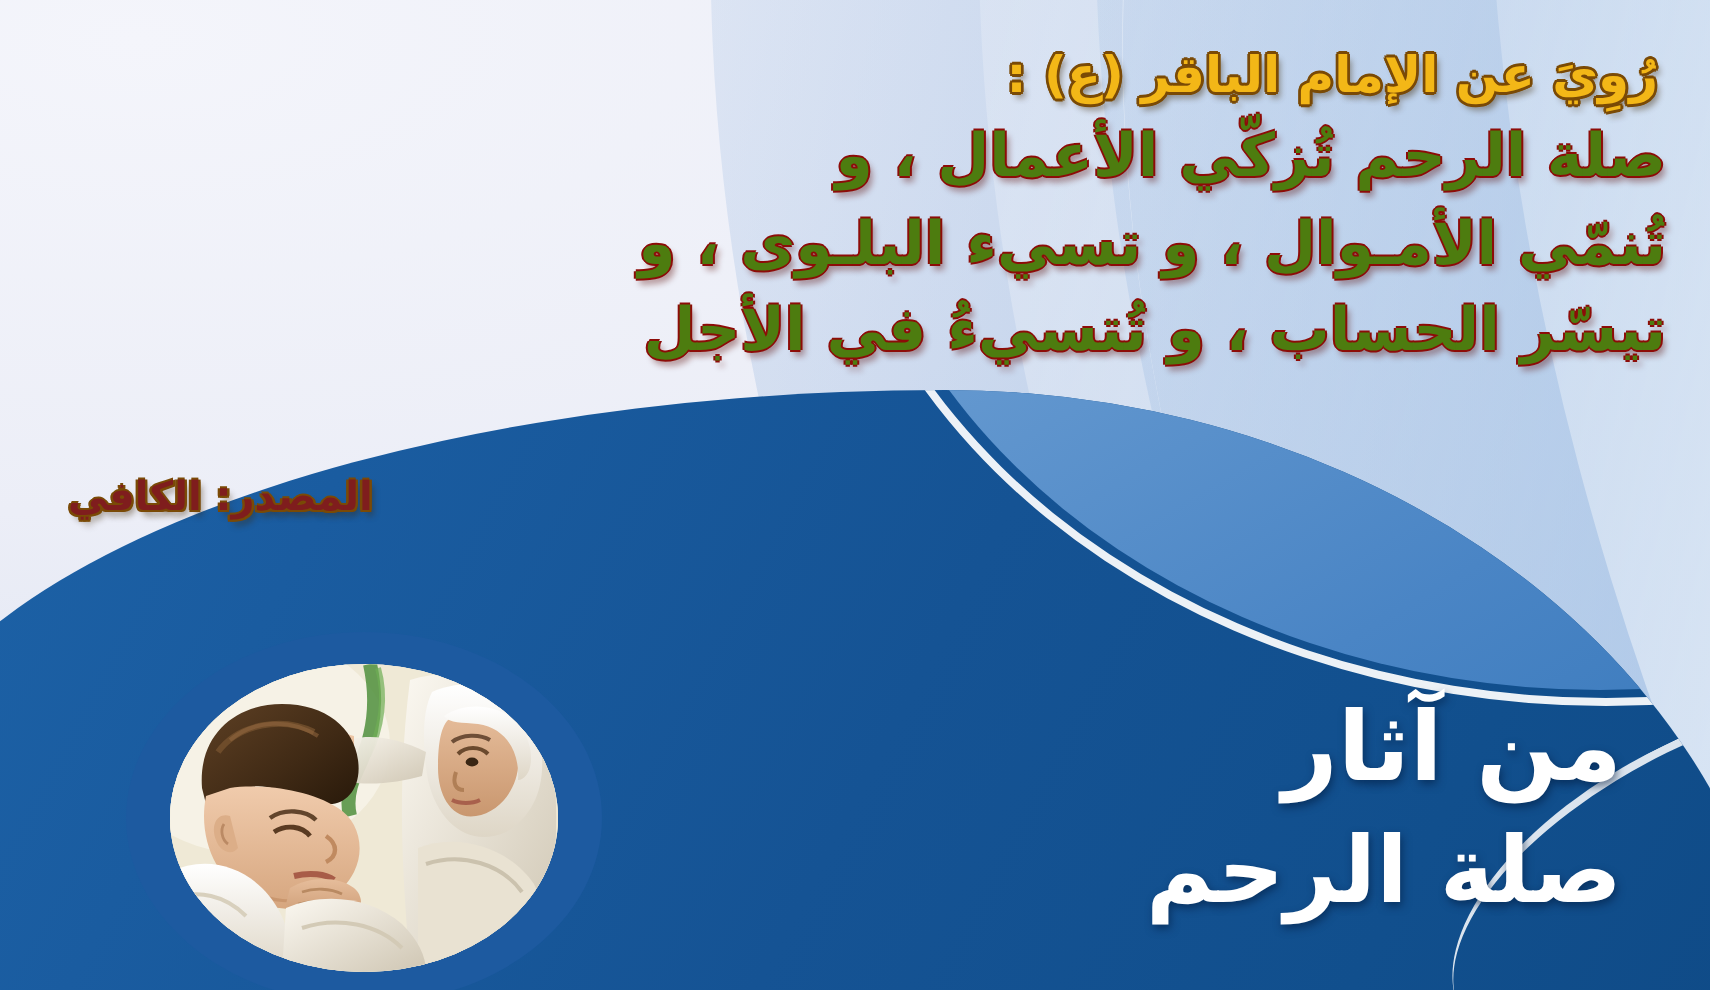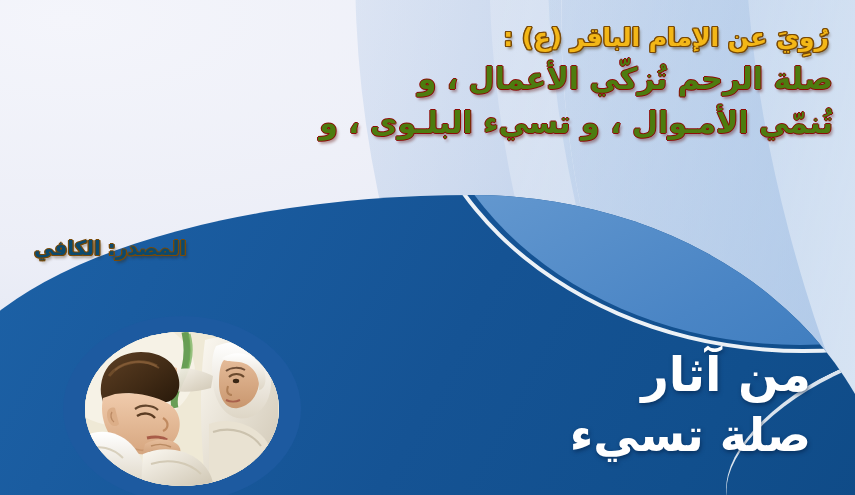--- a/index.html
+++ b/index.html
@@ -139,21 +139,21 @@
       0 -1px 0 #8d0c08, 0 1px 0 #8d0c08,
       2px 3px 3px rgba(90,10,5,.40);
   }
   .quote-line.l1{margin-top:4px;}
 
   .source-line{
     position:absolute;
     top:236px; left:34px;
     font-size:20px;
     font-weight:bold;
-    color:#0c4a6e;
+    color:#7f1d1d;
     direction:rtl;
     z-index:6;
     text-shadow:
       -1.2px 0 0 #7a4a06, 1.2px 0 0 #7a4a06,
       0 -1.2px 0 #7a4a06, 0 1.2px 0 #7a4a06,
       -1px 1px 0 #7a4a06, 1px 1px 0 #7a4a06,
       2px 3px 3px rgba(60,35,0,.42);
   }
 
   
@@ -211,26 +211,27 @@
   <div class="blue-panel">
     <div class="panel-lobe"></div>
     <div class="panel-lobe-line"></div>
     <div class="corner-arc"></div>
   </div>
 
   <div class="quote-block">
     <div class="quote-title">رُوِيَ عن الإمام الباقر (ع) :</div>
     <div class="quote-line l1">صلة الرحم تُزكّي الأعمال ، و</div>
     <div class="quote-line">تُنمّي الأمـوال ، و تسيء البلـوى ، و</div>
+    <div class="quote-line">تيسّر الحساب ، و تُتسيءُ في الأجل</div>
   </div>
 
   <div class="source-line">المصدر: الكافي</div>
 
   <div class="headline headline-top">من آثار</div>
-  <div class="headline headline-bottom">صلة تسيء</div>
+  <div class="headline headline-bottom">صلة الرحم</div>
 
   <div class="photo-frame">
     <div class="photo-inner">
       <div class="ph-bg"></div>
       <svg class="photo-art" viewBox="0 0 194 154" preserveAspectRatio="xMidYMid slice">
         <defs>
           <linearGradient id="gSkin" x1="0" y1="0" x2="0" y2="1">
             <stop offset="0%" stop-color="#f0cbac"></stop>
               <stop offset="100%" stop-color="#d6a67f"></stop>
           </linearGradient>

